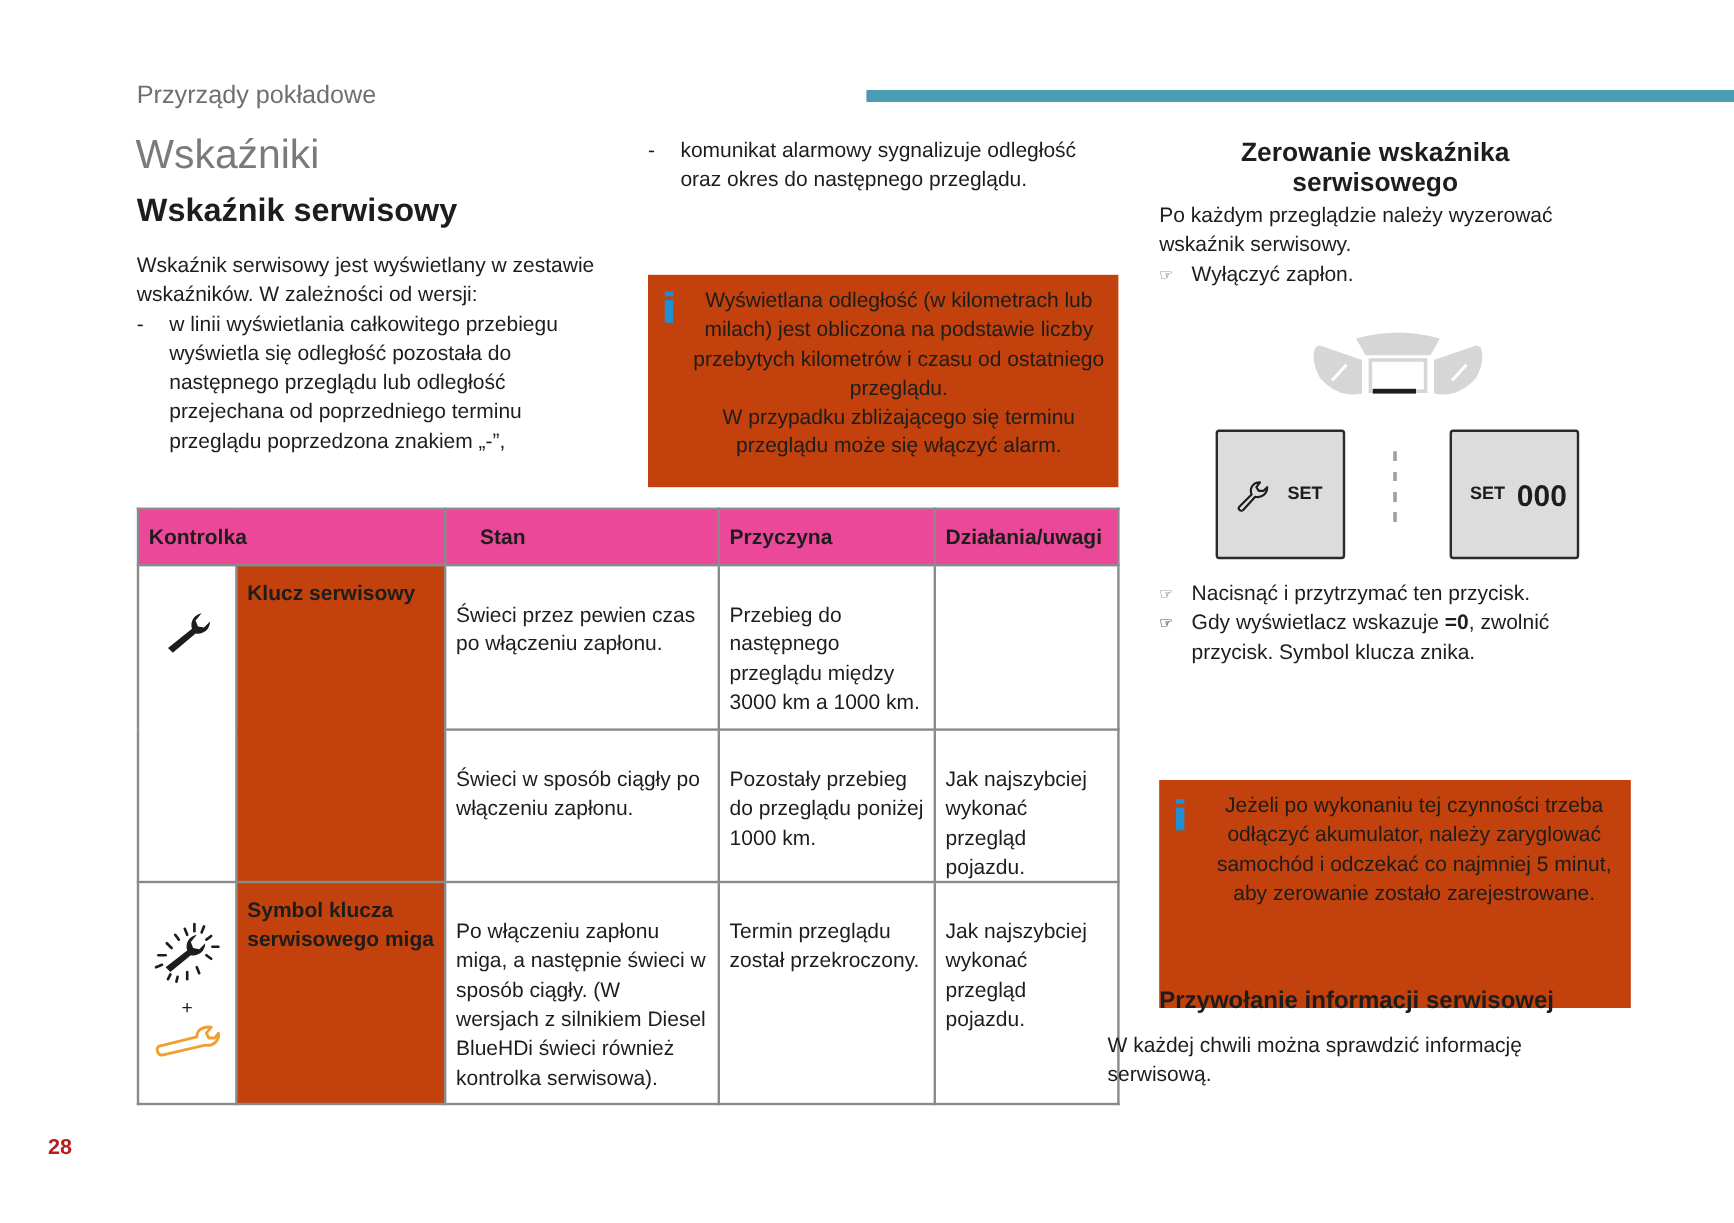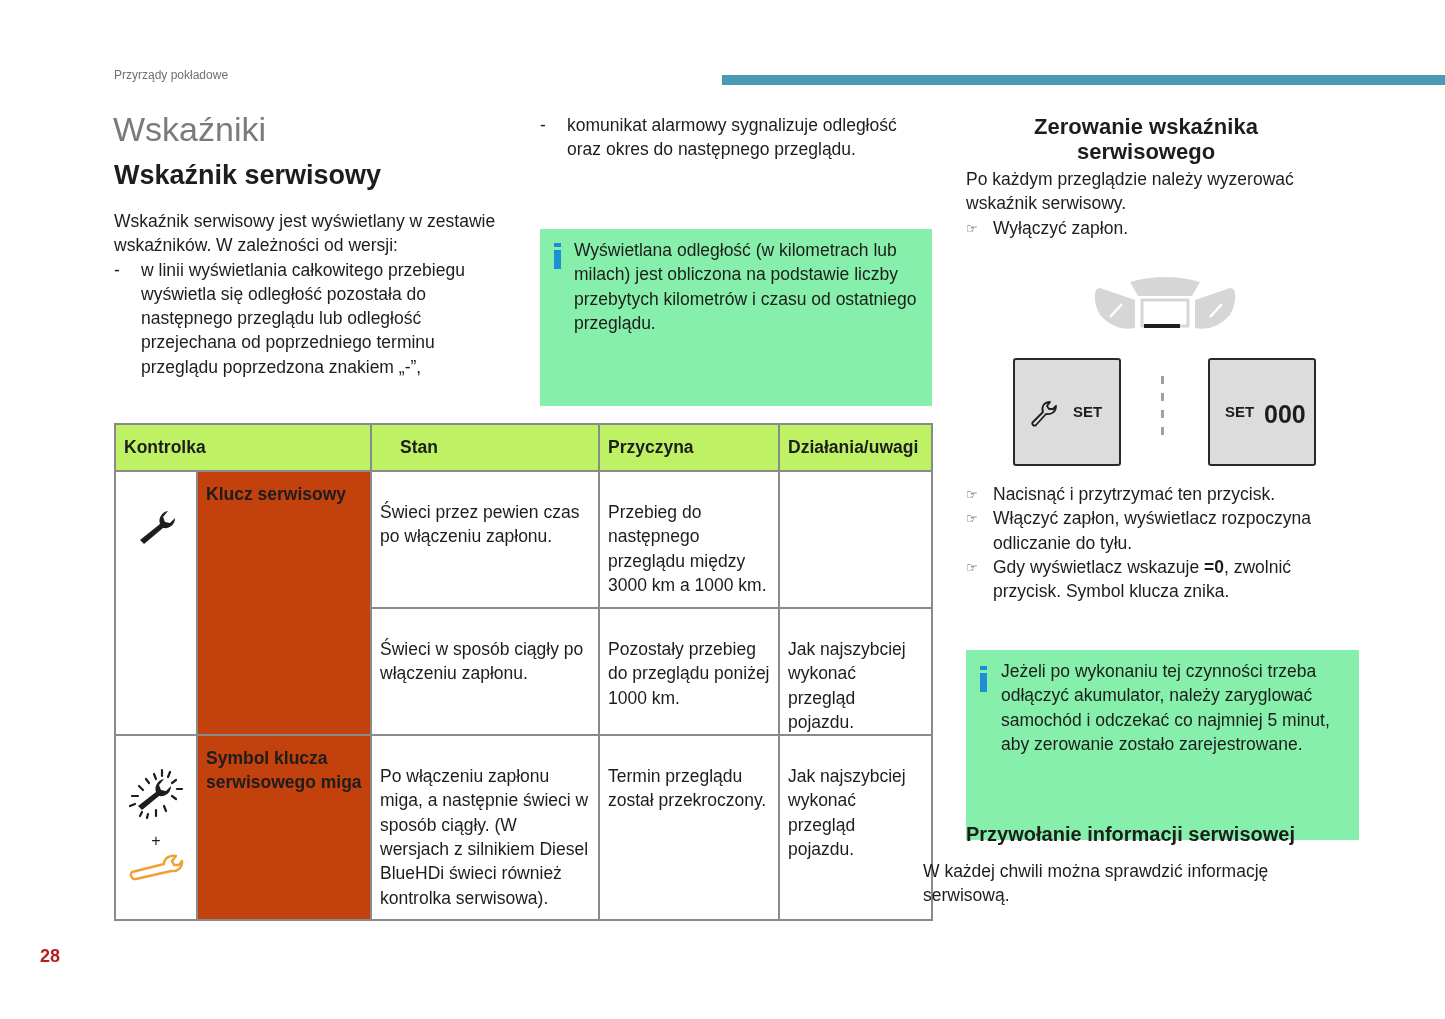--- a/index.html
+++ b/index.html
@@ -1,28 +1,28 @@
 <!DOCTYPE html>
 <html><head>
 <meta charset="utf-8">
 <style>
   html, body { margin:0; padding:0; background:#ffffff; }
   body { width:1445px; height:1019px; position:relative; overflow:hidden;
          font-family:"Liberation Sans", sans-serif; color:#1d1d1b; }
   .abs { position:absolute; }
-  .section-label { left:114px; top:68px; font-size:12px; color:#6f6f6f; }
+  .section-label { left:114px; top:68px; font-size:21px; color:#6f6f6f; }
   .top-rule { left:722px; top:75px; width:723px; height:10px; background:#4a9bb4; }
   .chapter-title { left:113px; top:110px; font-size:34px; color:#7a7a7a; }
   .h1 { left:114px; top:160px; font-size:27px; font-weight:bold; color:#1d1d1b; }
   .body-text { font-size:17.5px; line-height:24.3px; color:#1d1d1b; }
   .p-intro { left:114px; top:209px; width:390px; }
   .dash-item { position:relative; padding-left:27px; }
   .dash-item .dash { position:absolute; left:0; top:0; }
   .col2-item { left:540px; top:113px; width:390px; }
-  .info-box { background:#86efac; }
+  .info-box { background:#c2410c;text-align:center; }
   .info1 { left:540px; top:229px; width:392px; height:177px; }
   .info-icon { position:absolute; width:7px; }
   .info-icon .dot { width:7px; height:4px; background:#1e8fd3; }
   .info-icon .bar { width:7px; height:19px; background:#1e8fd3; margin-top:3px; }
   .info1 .info-icon { left:14px; top:14px; }
   .info1 .txt { position:absolute; left:34px; top:9px; width:350px; }
   .h2 { font-size:22px; font-weight:bold; line-height:25px; color:#1d1d1b; }
   .right-h2 { left:966px; top:114px; width:360px;text-align:center; }
   .right-p { left:966px; top:167px; width:380px; }
   .hand-item { position:relative; padding-left:27px; }
@@ -32,21 +32,21 @@
   .info2 { left:966px; top:650px; width:393px; height:190px; }
   .info2 .info-icon { left:14px; top:16px; }
   .info2 .txt { position:absolute; left:35px; top:9px; width:355px; }
   .h2b { left:966px; top:822px; width:400px; font-size:20px; }
   .recall-p { left:923px; top:859px; width:390px; }
   .page-num { left:40px; top:946px; font-size:18px; font-weight:bold; color:#b91c1c; }
 
   table.tbl { position:absolute; left:114px; top:423px; width:819px; border-collapse:collapse;
               font-size:17.5px; line-height:24.3px; }
   table.tbl td, table.tbl th { border:2px solid #8a8a8a; vertical-align:top; text-align:left; padding:0 8px; }
-  table.tbl th { background:#bef264; font-weight:bold; height:45px; vertical-align:middle; font-size:17.5px;margin-top:47px; }
+  table.tbl th { background:#ec4899; font-weight:bold; height:45px; vertical-align:middle; font-size:17.5px;margin-top:47px; }
   table.tbl td.name { background:#c2410c; font-weight:bold; padding-top:10px; }
   table.tbl td.c { padding-top:28px; }
   td.iconcell { width:64px; text-align:center !important; }
 </style>
 </head>
 <body>
 
 <div class="abs section-label">Przyrządy pokładowe</div>
 <div class="abs top-rule"></div>
 
@@ -68,20 +68,21 @@
   </div>
 </div>
 
 <div class="abs info-box info1">
   <div class="info-icon">
       <div class="dot"></div>
       <div class="bar"></div>
     </div>
   <div class="txt body-text">
     <div>Wyświetlana odległość (w kilometrach lub milach) jest obliczona na podstawie liczby przebytych kilometrów i czasu od ostatniego przeglądu.</div>
+    <div>W przypadku zbliżającego się terminu przeglądu może się włączyć alarm.</div>
   </div>
 </div>
 
 <table class="tbl">
   <tbody>
       <tr>
     <th colspan="2" style="width:238px">Kontrolka</th>
     <th style="width:190px; padding-left:28px">Stan</th>
     <th style="width:162px">Przyczyna</th>
     <th>Działania/uwagi</th>
@@ -168,21 +169,20 @@
   </div>
 </div>
 
 <div class="abs body-text steps">
   <div class="hand-item">
     <span class="hand">☞</span>
     <span>Nacisnąć i przytrzymać ten przycisk.</span>
   </div>
   <div class="hand-item">
     <span class="hand">☞</span>
-    <span>Włączyć zapłon, wyświetlacz rozpoczyna odliczanie do tyłu.</span>
   </div>
   <div class="hand-item">
     <span class="hand">☞</span>
     <span>Gdy wyświetlacz wskazuje </span><b>=0</b><span>, zwolnić przycisk. Symbol klucza znika.</span>
   </div>
 </div>
 
 <div class="abs info-box info2">
   <div class="info-icon">
       <div class="dot"></div>

